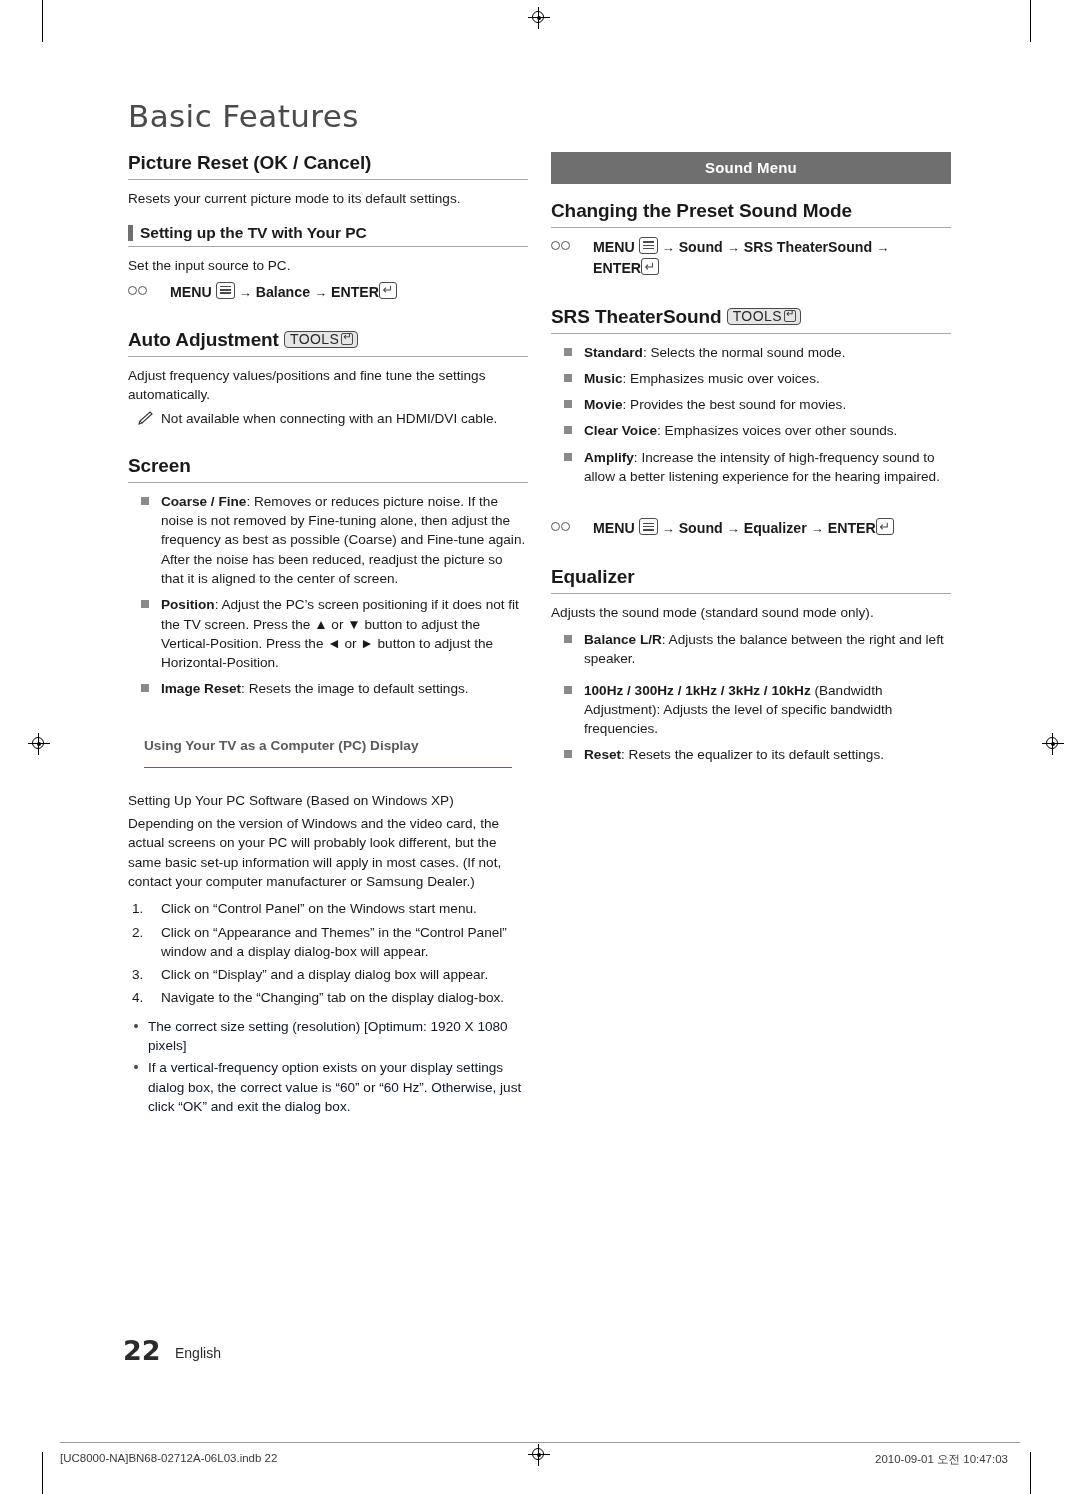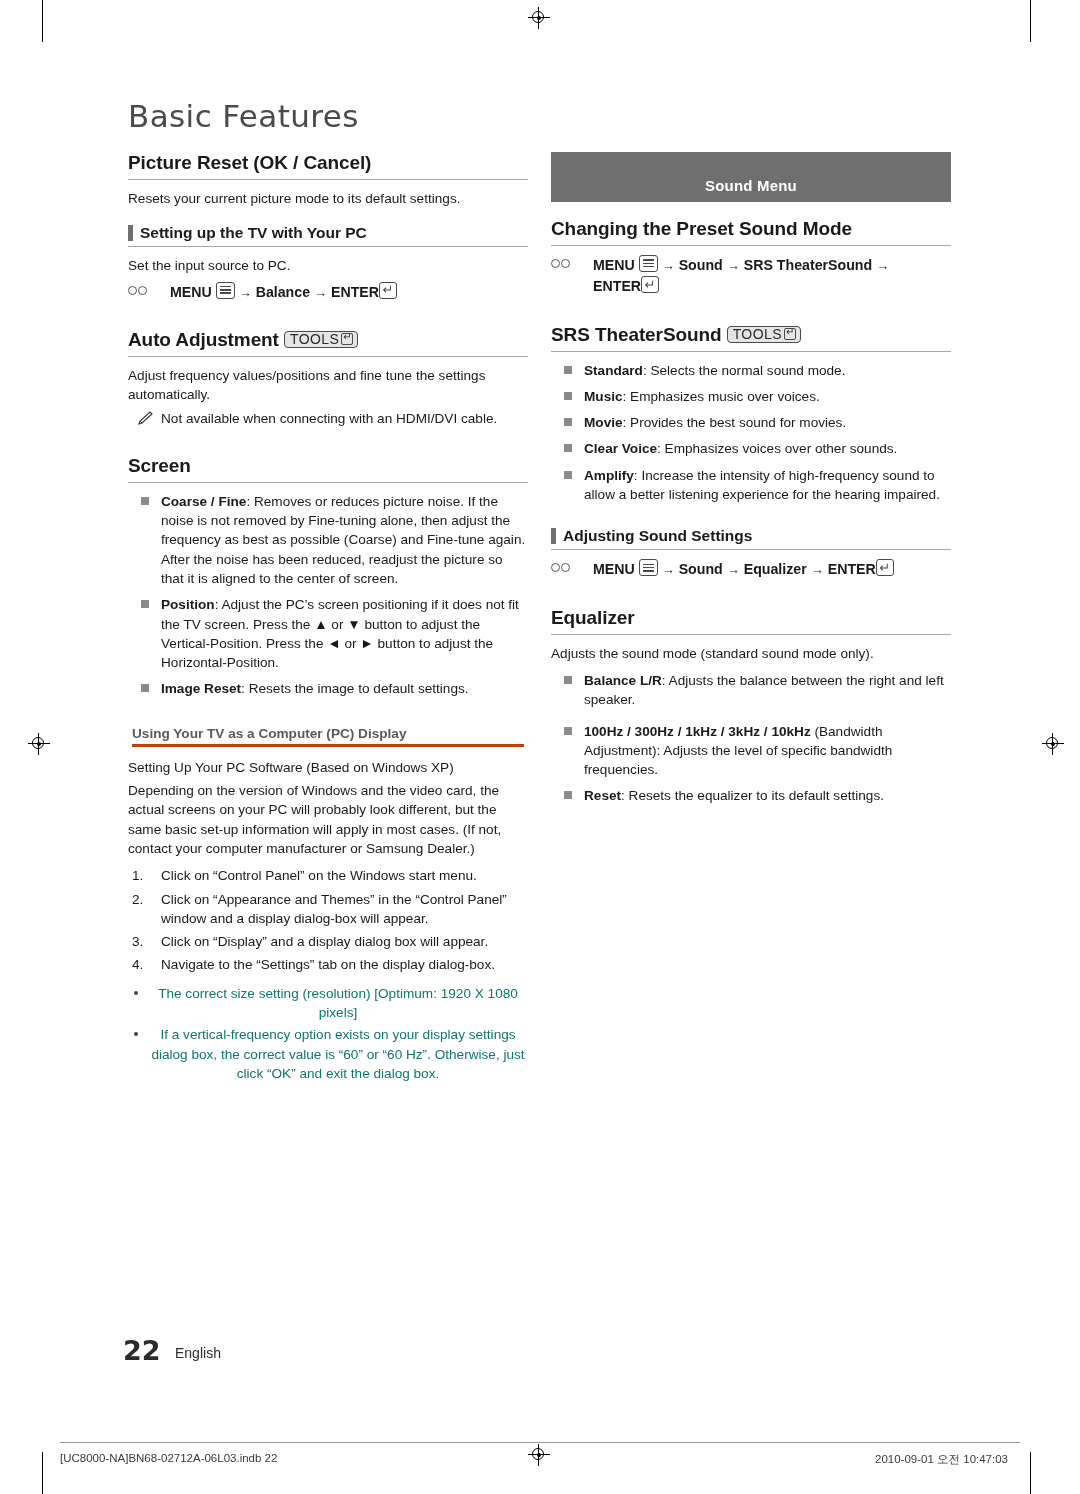--- a/index.html
+++ b/index.html
@@ -97,21 +97,21 @@
     width: 5px;
     height: 16px;
     background: #6f6f6f;
   }
   .banner {
     background: #6f6f6f;
     color: #ffffff;
     font-size: 15px;
     font-weight: bold;
     text-align: center;
-    padding: 25px 0 8px 0;
+    padding: 7px 0 8px 0;
     letter-spacing: 0.2px;
   }
 
   
   p.body {
     font-size: 13.6px;
     line-height: 1.42;
     margin: 0;
     color: #1a1a1a;
   }
@@ -146,22 +146,21 @@
     list-style: none;
     margin: 0;
     padding: 0;
   }
   ul.dot > li {
     position: relative;
     padding-left: 20px;
     font-size: 13.6px;
     line-height: 1.42;
     margin-bottom: 3px;
-    color: #0f766e;
-    text-align: center;
+    color: #0f172a;
   }
   ul.dot > li::before {
     content: "";
     position: absolute;
     left: 6px;
     top: 7px;
     width: 4px;
     height: 4px;
     background: #444;
     border-radius: 50%;
@@ -296,23 +295,23 @@
     font-size: 10px;
     font-weight: normal;
   }
   .arrow { font-size: 13px; }
 
   
   .greyhead {
     font-size: 13.6px;
     font-weight: bold;
     color: #5a5a5a;
-    border-bottom: 3px solid #c2410c;
-    padding-bottom: 3px;
-    margin: 4px;
+    border-bottom: 1px solid #c2410c;
+    padding-bottom: 14px;
+    margin: 16px;
   }
 
   
   .page-num {
     position: absolute;
     left: 123px;
     top: 1335px;
     font-size: 27px;
     font-weight: bold;
     color: #2b2b2b;
@@ -429,21 +428,21 @@
   <div class="greyhead">Using Your TV as a Computer (PC) Display</div>
   <div style="height:7px"></div>
   <p class="body">Setting Up Your PC Software (Based on Windows XP)</p>
   <div style="height:4px"></div>
   <p class="body">Depending on the version of Windows and the video card, the actual screens on your PC will probably look different, but the same basic set-up information will apply in most cases. (If not, contact your computer manufacturer or Samsung Dealer.)</p>
   <div style="height:8px"></div>
   <ol class="num">
     <li><span class="n">1.</span><span>Click on “Control Panel” on the Windows start menu.</span></li>
     <li><span class="n">2.</span><span>Click on “Appearance and Themes” in the “Control Panel” window and a display dialog-box will appear.</span></li>
     <li><span class="n">3.</span><span>Click on “Display” and a display dialog box will appear.</span></li>
-    <li><span class="n">4.</span><span>Navigate to the “Settings” tab on the display dialog-box.</span></li>
+    <li><span class="n">4.</span><span>Navigate to the “Changing” tab on the display dialog-box.</span></li>
   </ol>
   <div style="height:5px"></div>
   <ul class="dot">
     <li>The correct size setting (resolution) [Optimum: 1920 X 1080 pixels]</li>
     <li>If a vertical-frequency option exists on your display settings dialog box, the correct value is “60” or “60 Hz”. Otherwise, just click “OK” and exit the dialog box.</li>
   </ul>
 
 </div>
 
 <div class="col col-right">
@@ -476,21 +475,20 @@
   <ul class="sq">
     <li><span class="b">Standard</span><span>: Selects the normal sound mode.</span></li>
     <li><span class="b">Music</span><span>: Emphasizes music over voices.</span></li>
     <li><span class="b">Movie</span><span>: Provides the best sound for movies.</span></li>
     <li><span class="b">Clear Voice</span><span>: Emphasizes voices over other sounds.</span></li>
     <li><span class="b">Amplify</span><span>: Increase the intensity of high-frequency sound to allow a better listening experience for the hearing impaired.</span></li>
   </ul>
 
   <div class="gap-m"></div>
 
-  <h3 class="sub">Adjusting Sound Settings</h3>
   <div class="gap-s"></div>
   <div class="menupath">
     <span class="oo"><span class="circ"></span><span class="circ"></span></span>
     <span class="b">MENU</span>
     <span class="hamb"><i></i><i></i><i></i></span>
     <span class="arrow">→</span>
     <span class="b">Sound</span>
     <span class="arrow">→</span>
     <span class="b">Equalizer</span>
     <span class="arrow">→</span>

